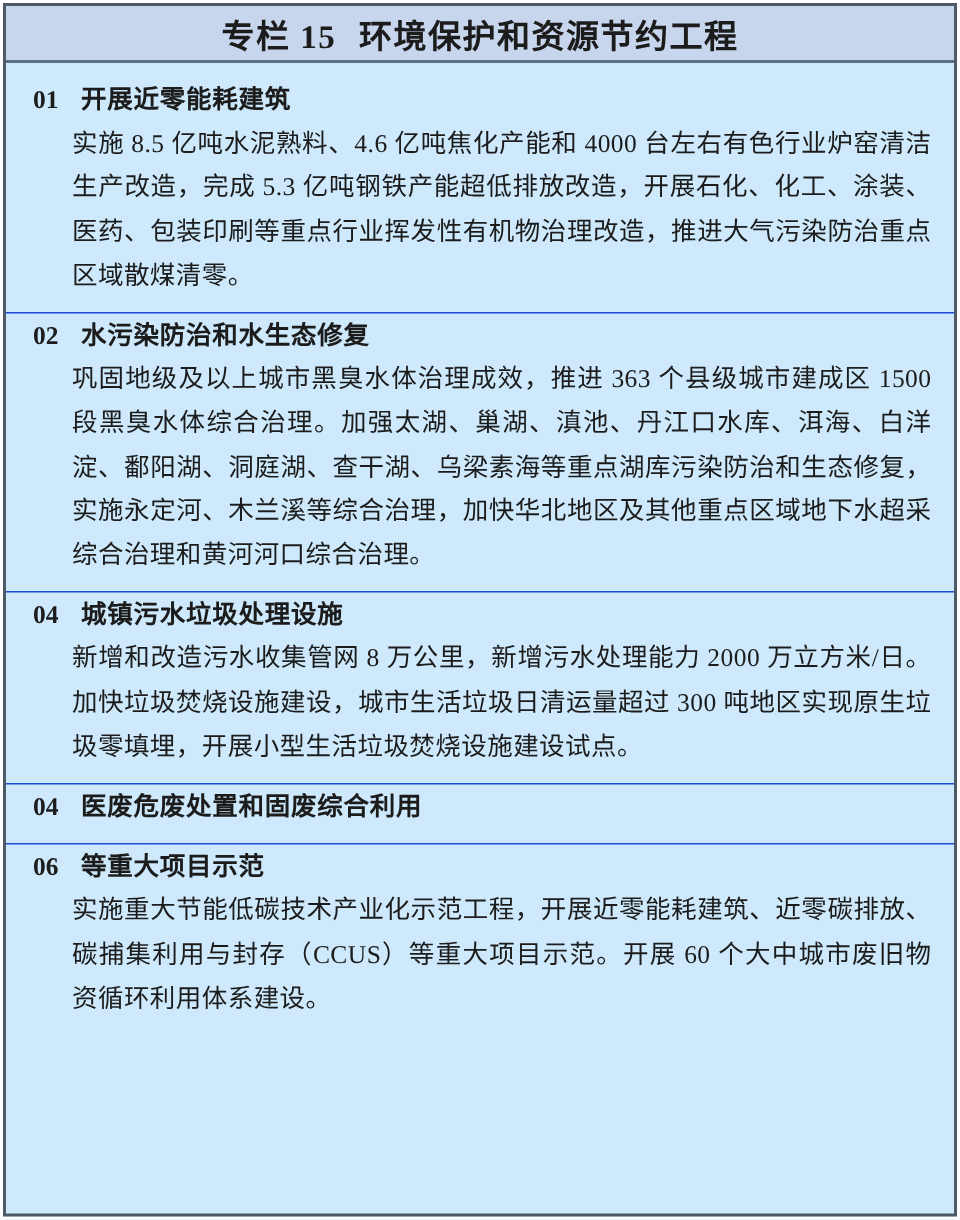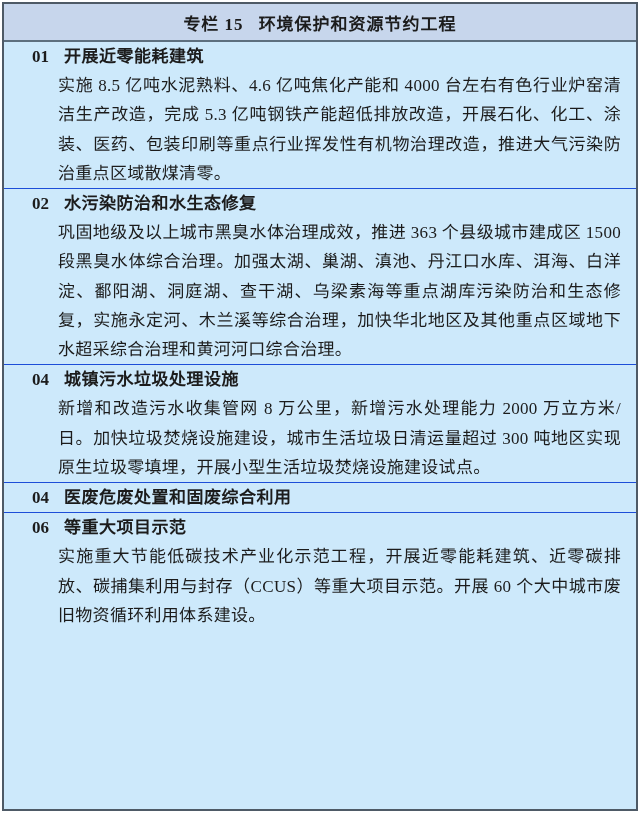--- a/index.html
+++ b/index.html
@@ -29,29 +29,30 @@
   }
 
   .box-header {
     height: 38px;
     background: #c7d6ec;
     border-bottom: 2px solid #5d6f7e;
     display: flex;
     align-items: center;
     justify-content: center;
     gap: 15px;
-    font-size: 17px;
+    font-size: 22px;
     font-weight: bold;
     letter-spacing: 1px;
   }
 
   .section {
-    padding: 0 15px 0 28px;
+    padding: 0 15px 0 18px;
     line-height: 29.2px;
     font-size: 17px;
+    margin-top: 10px;
   }
   .section + .section {
     border-top: 1px solid #1d4ed8;
   }
 
   .sec-head {
     display: flex;
     font-weight: bold;
     letter-spacing: 0.5px;
   }

